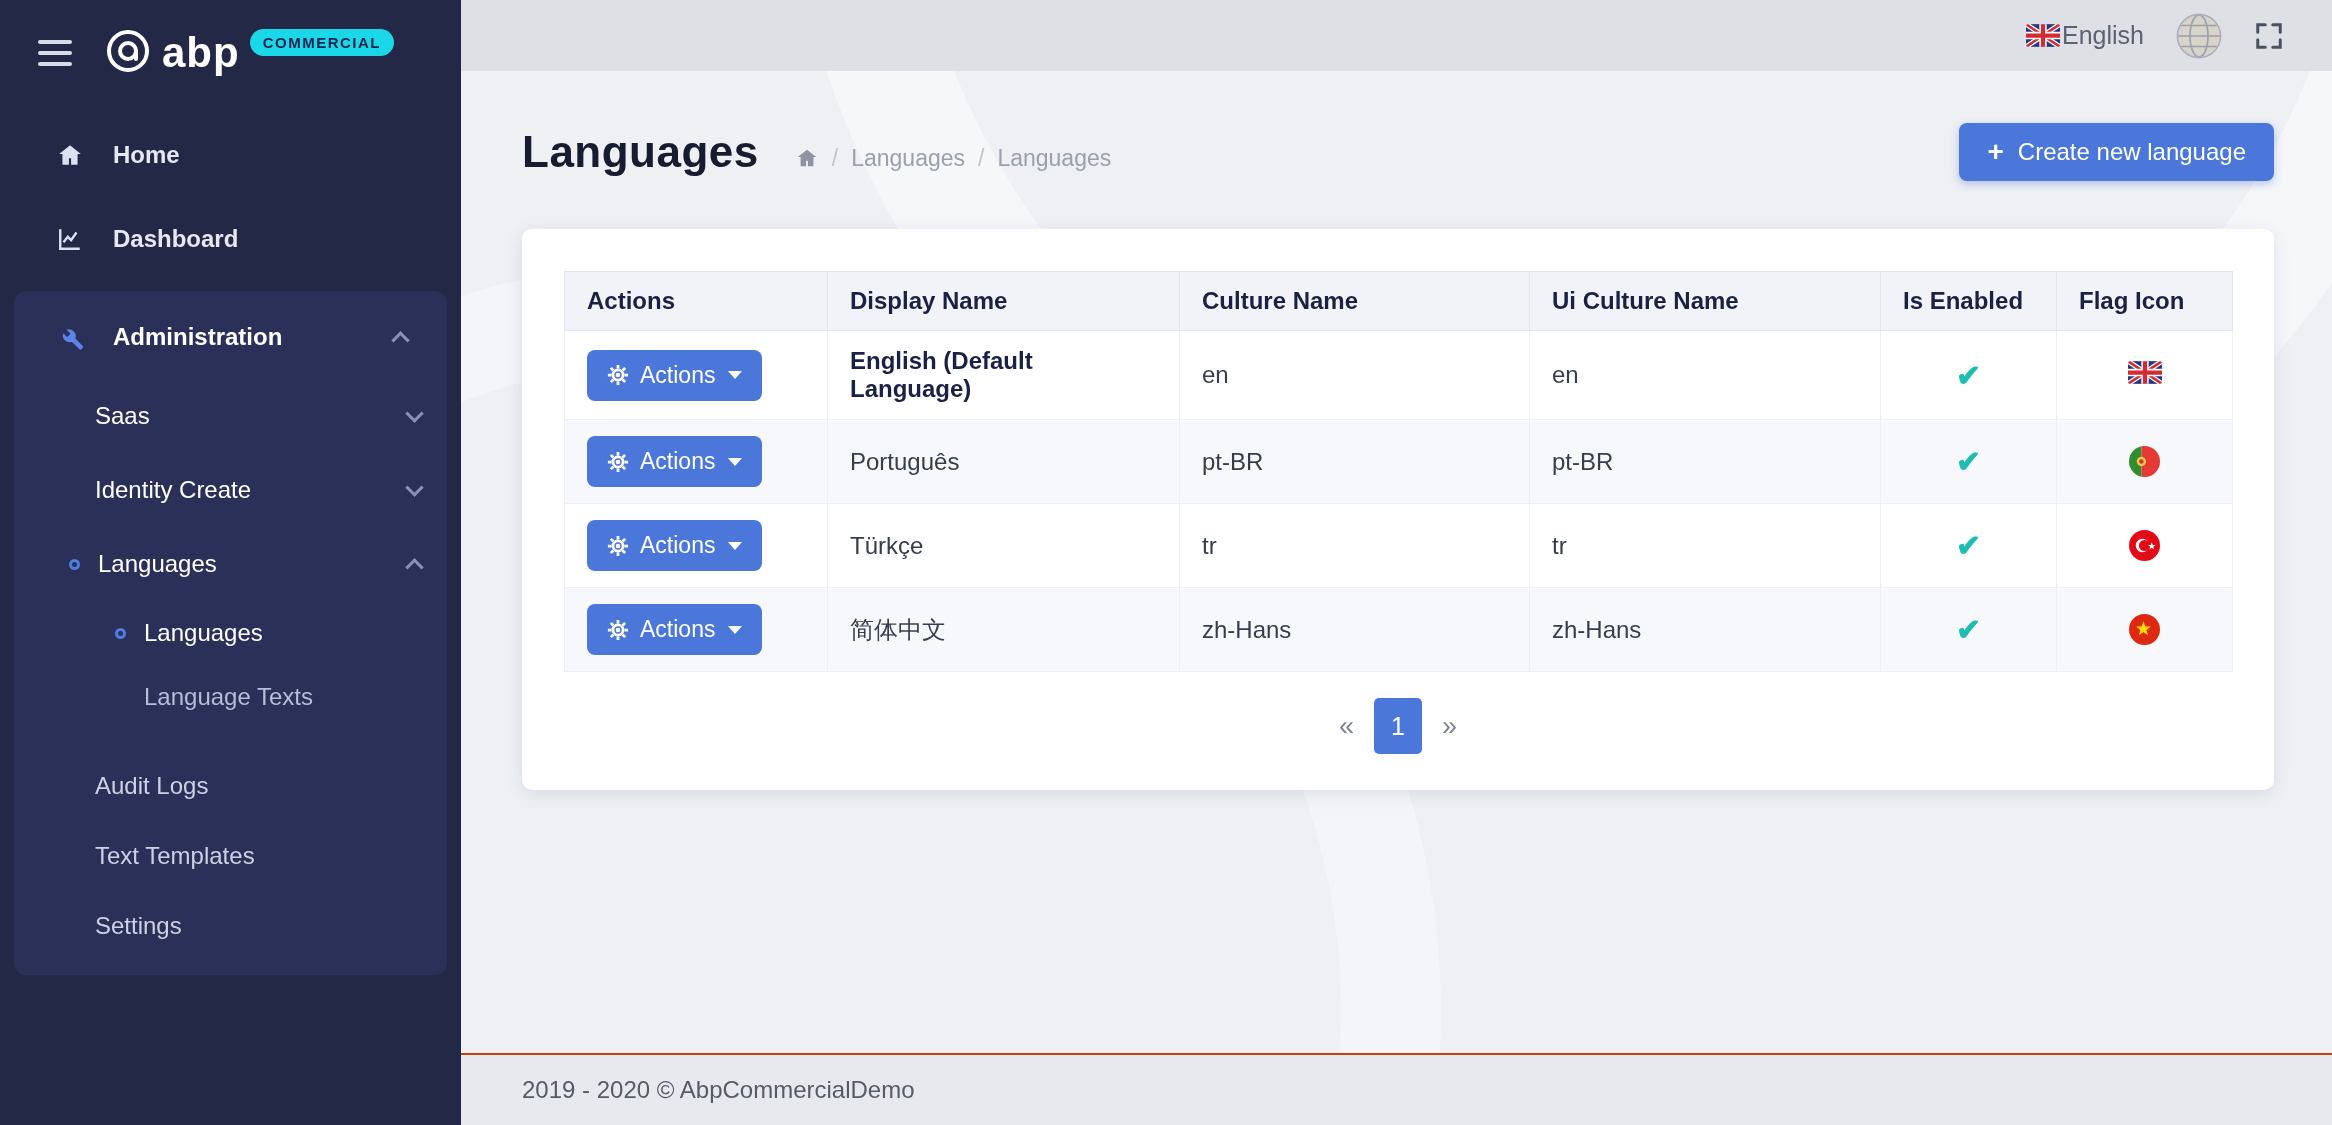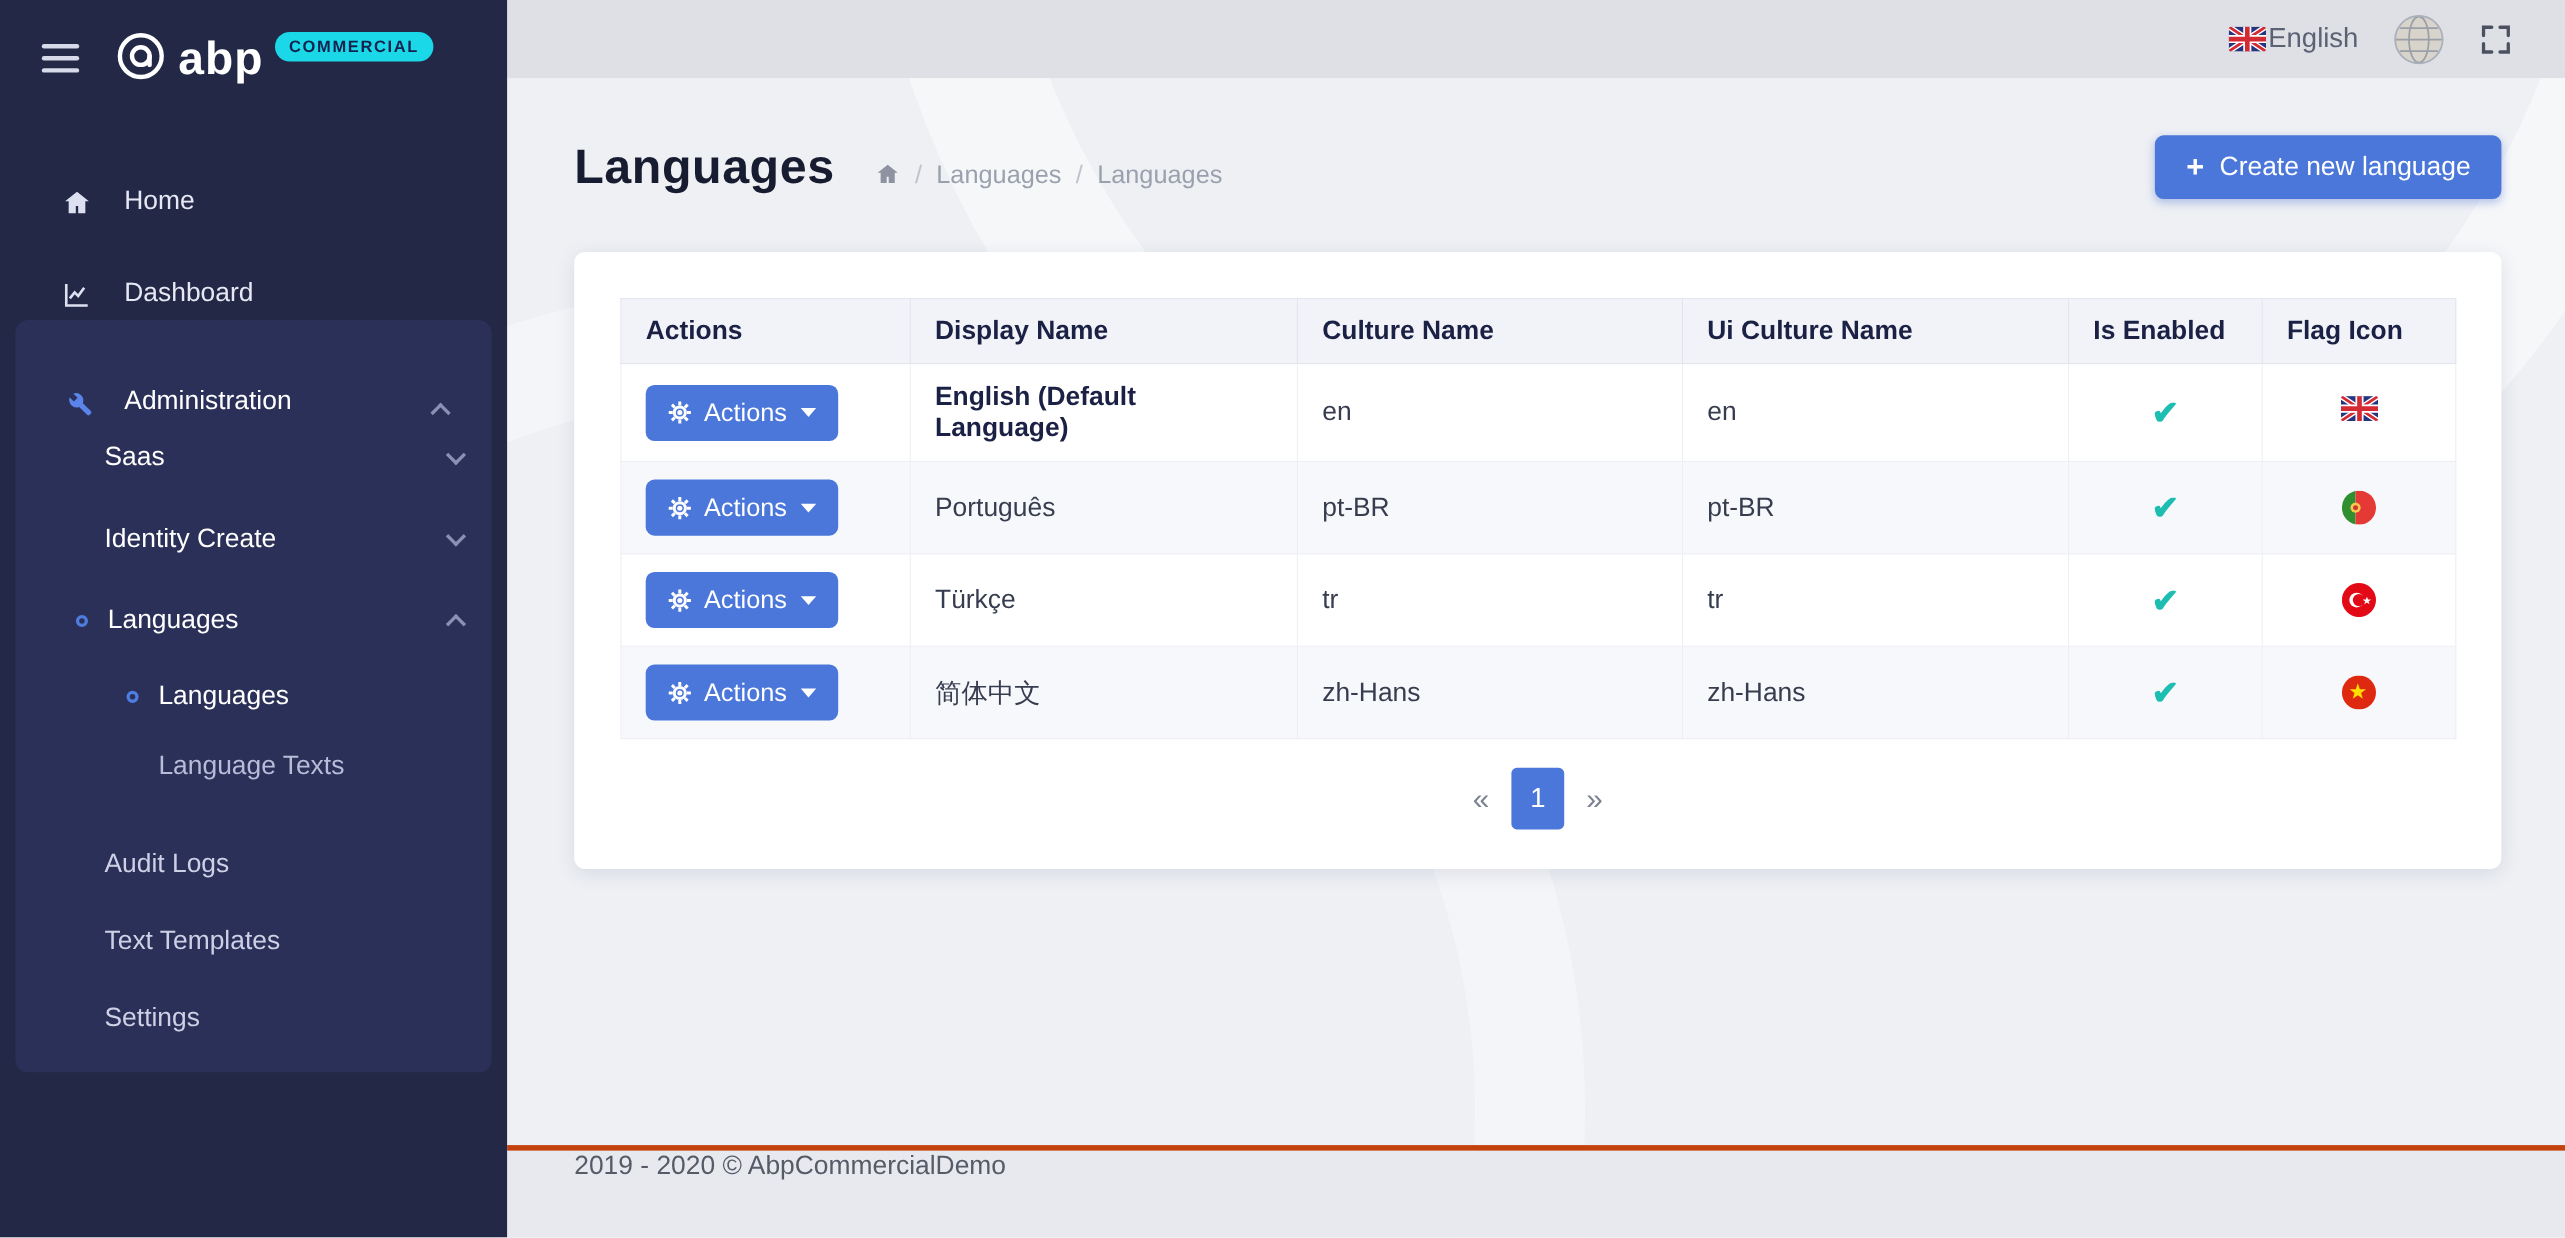--- a/index.html
+++ b/index.html
@@ -17,22 +17,22 @@
     z-index: 5;
   }
   .logo-row { height: 105px; display: flex; align-items: center; padding-left: 38px; gap: 34px; flex-shrink: 0;}
   .hamburger { display: flex; flex-direction: column; gap: 7px; cursor: pointer; }
   .hamburger span { width: 34px; height: 4px; background: #d7dae8; border-radius: 2px; }
   .logo { display: flex; align-items: flex-start; gap: 12px; }
   .logo-text { font-size: 42px; color: #fff; font-weight: 700; letter-spacing: 1px; }
   .logo-badge { background: #1bd8e8; color: #14224e; font-size: 15px; font-weight: 700;
     padding: 5px 13px; border-radius: 15px; letter-spacing: 1.5px; margin-left: -2px; }
   nav { padding-top: 8px; font-size: 24px; overflow: hidden; }
-  .nav-item { height: 84px; display: flex; align-items: flex-end; padding: 0 40px 0 55px; gap: 28px;
-    color: #e6e8f4; cursor: pointer; }
+  .nav-item { height: 84px; display: flex; align-items: center; padding: 0 40px 0 55px; gap: 28px;
+    color: #e6e8f4; cursor: pointer; font-weight: bold; }
   .nav-item .nicon { width: 30px; display: flex; justify-content: center; flex-shrink: 0; }
   .nav-group { margin: 10px 14px 0; background: #2b3058; border-radius: 12px; padding: 4px 0 14px; }
   .nav-group .nav-item { padding-left: 41px; }
   .nav-sub-item { height: 74px; display: flex; align-items: center; padding: 0 26px 0 81px;
     color: #ffffff; cursor: pointer; }
   .nav-sub-item.lit { color: #fff; }
   .nav-sub-sub { height: 64px; display: flex; align-items: center; padding: 0 26px 0 101px; gap: 18px;
     color: #b7bcd8; cursor: pointer; }
   .nav-sub-sub.active { color: #fff; }
   .nav-spacer { height: 22px; }
@@ -83,22 +83,22 @@
     border-top: 8px solid #fff; margin-left: 2px; }
   .cell-center { text-align: center; }
   .check { color: #1dbdb2; font-size: 30px; font-weight: 700; }
   .flag-round { width: 31px; height: 31px; display: inline-flex; vertical-align: middle; }
   
   .pagination { display: flex; justify-content: center; align-items: center; margin-top: 26px; }
   .page-arrow { color: #7c8292; font-size: 27px; padding: 0 20px; cursor: pointer; }
   .page-current { width: 48px; height: 56px; background: #4a77d9; color: #fff; display: flex;
     align-items: center; justify-content: center; font-size: 25px; border-radius: 5px; cursor: pointer; }
   
-  .footer { height: 84px; background: #e8e9ee; border-top: 5px solid #c2410c; display: flex;
-    padding: 0 61px; font-size: 24px; color: #565b68; position: relative; z-index: 2;
+  .footer { height: 72px; background: #e8e9ee; border-top: 2px solid #c2410c; display: flex;
+    align-items: center; padding: 0 61px; font-size: 24px; color: #565b68; position: relative; z-index: 2;
     flex-shrink: 0; }
 </style>
 </head>
 <body>
 
 <aside class="sidebar">
   <div class="logo-row">
     <div class="hamburger">
       <span></span>
         <span></span>

